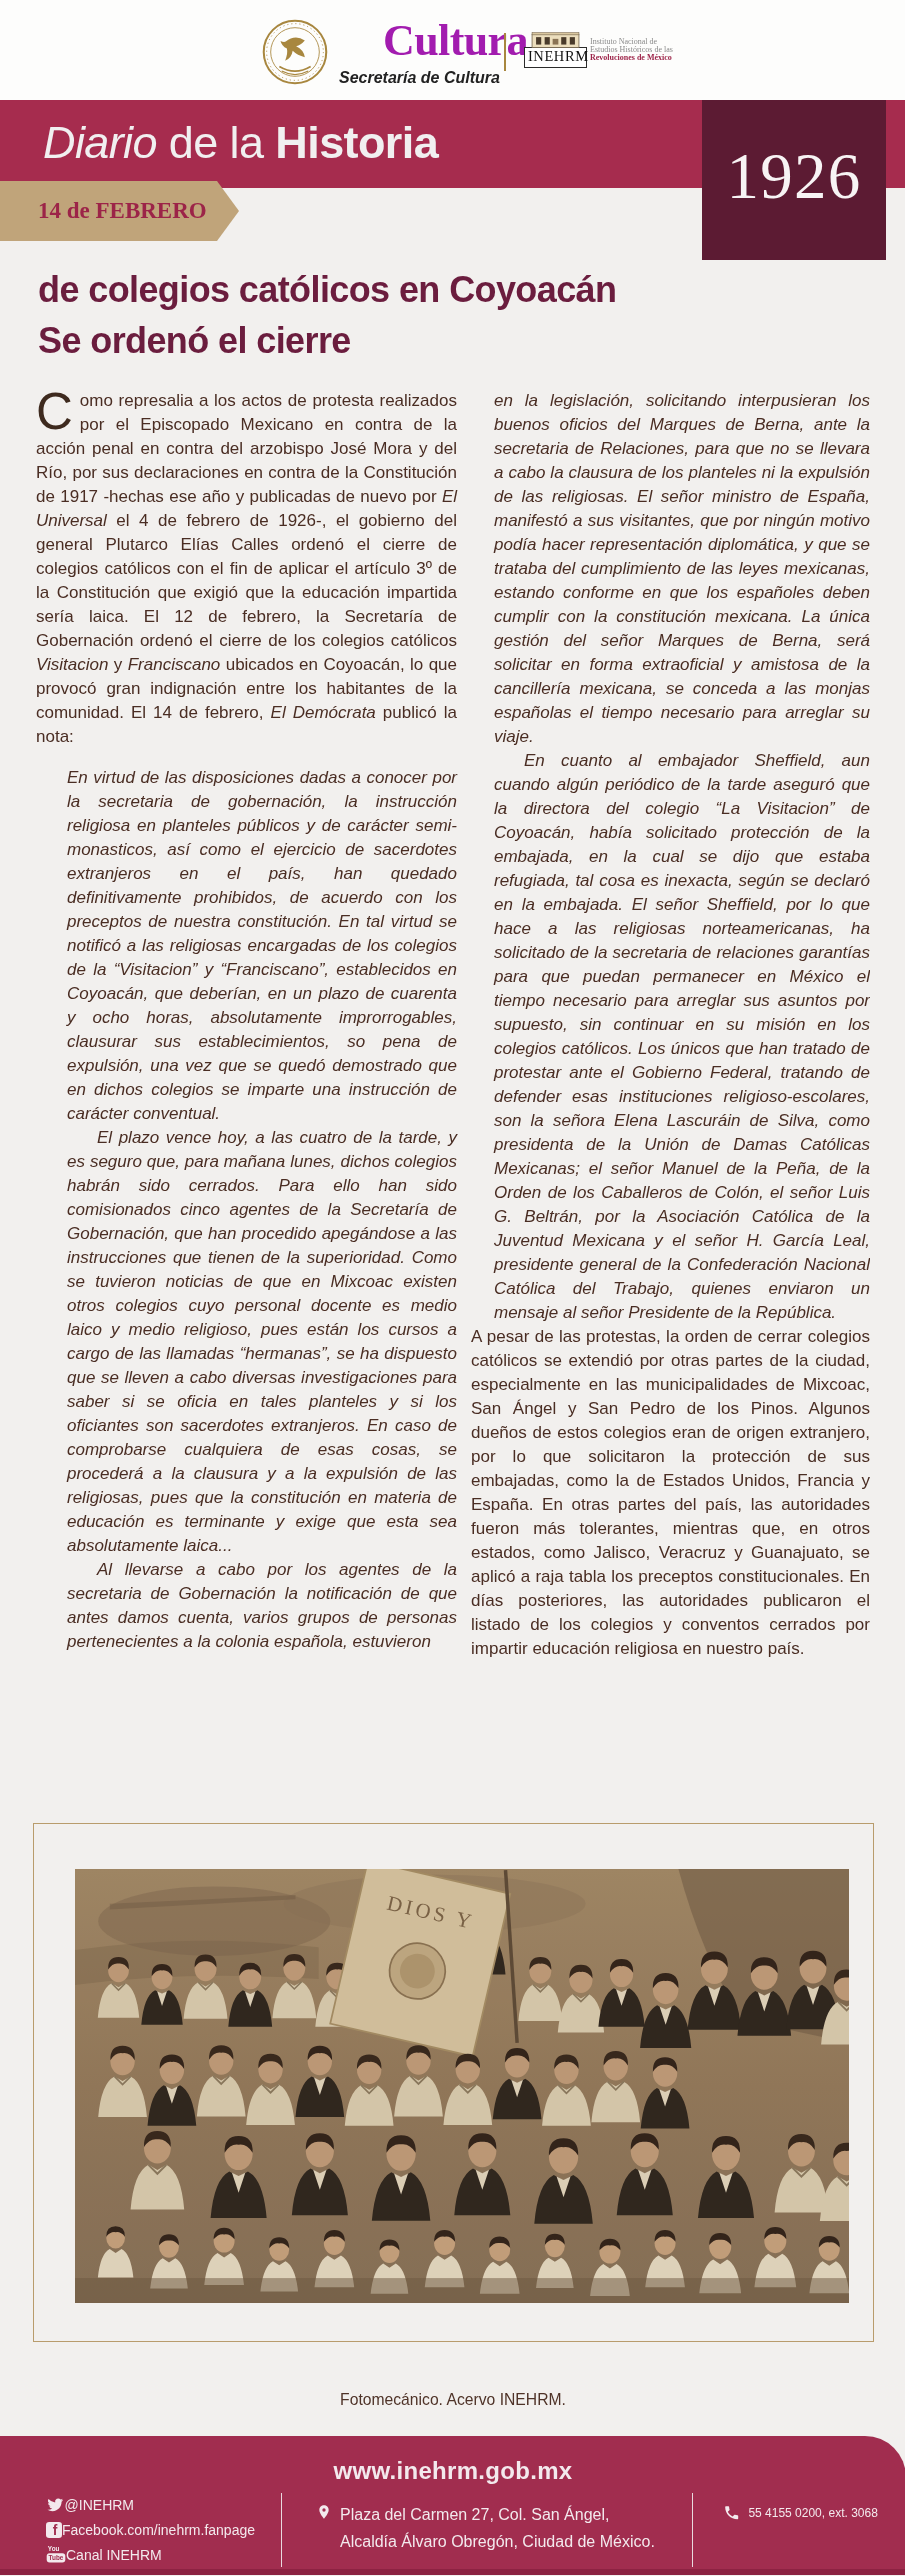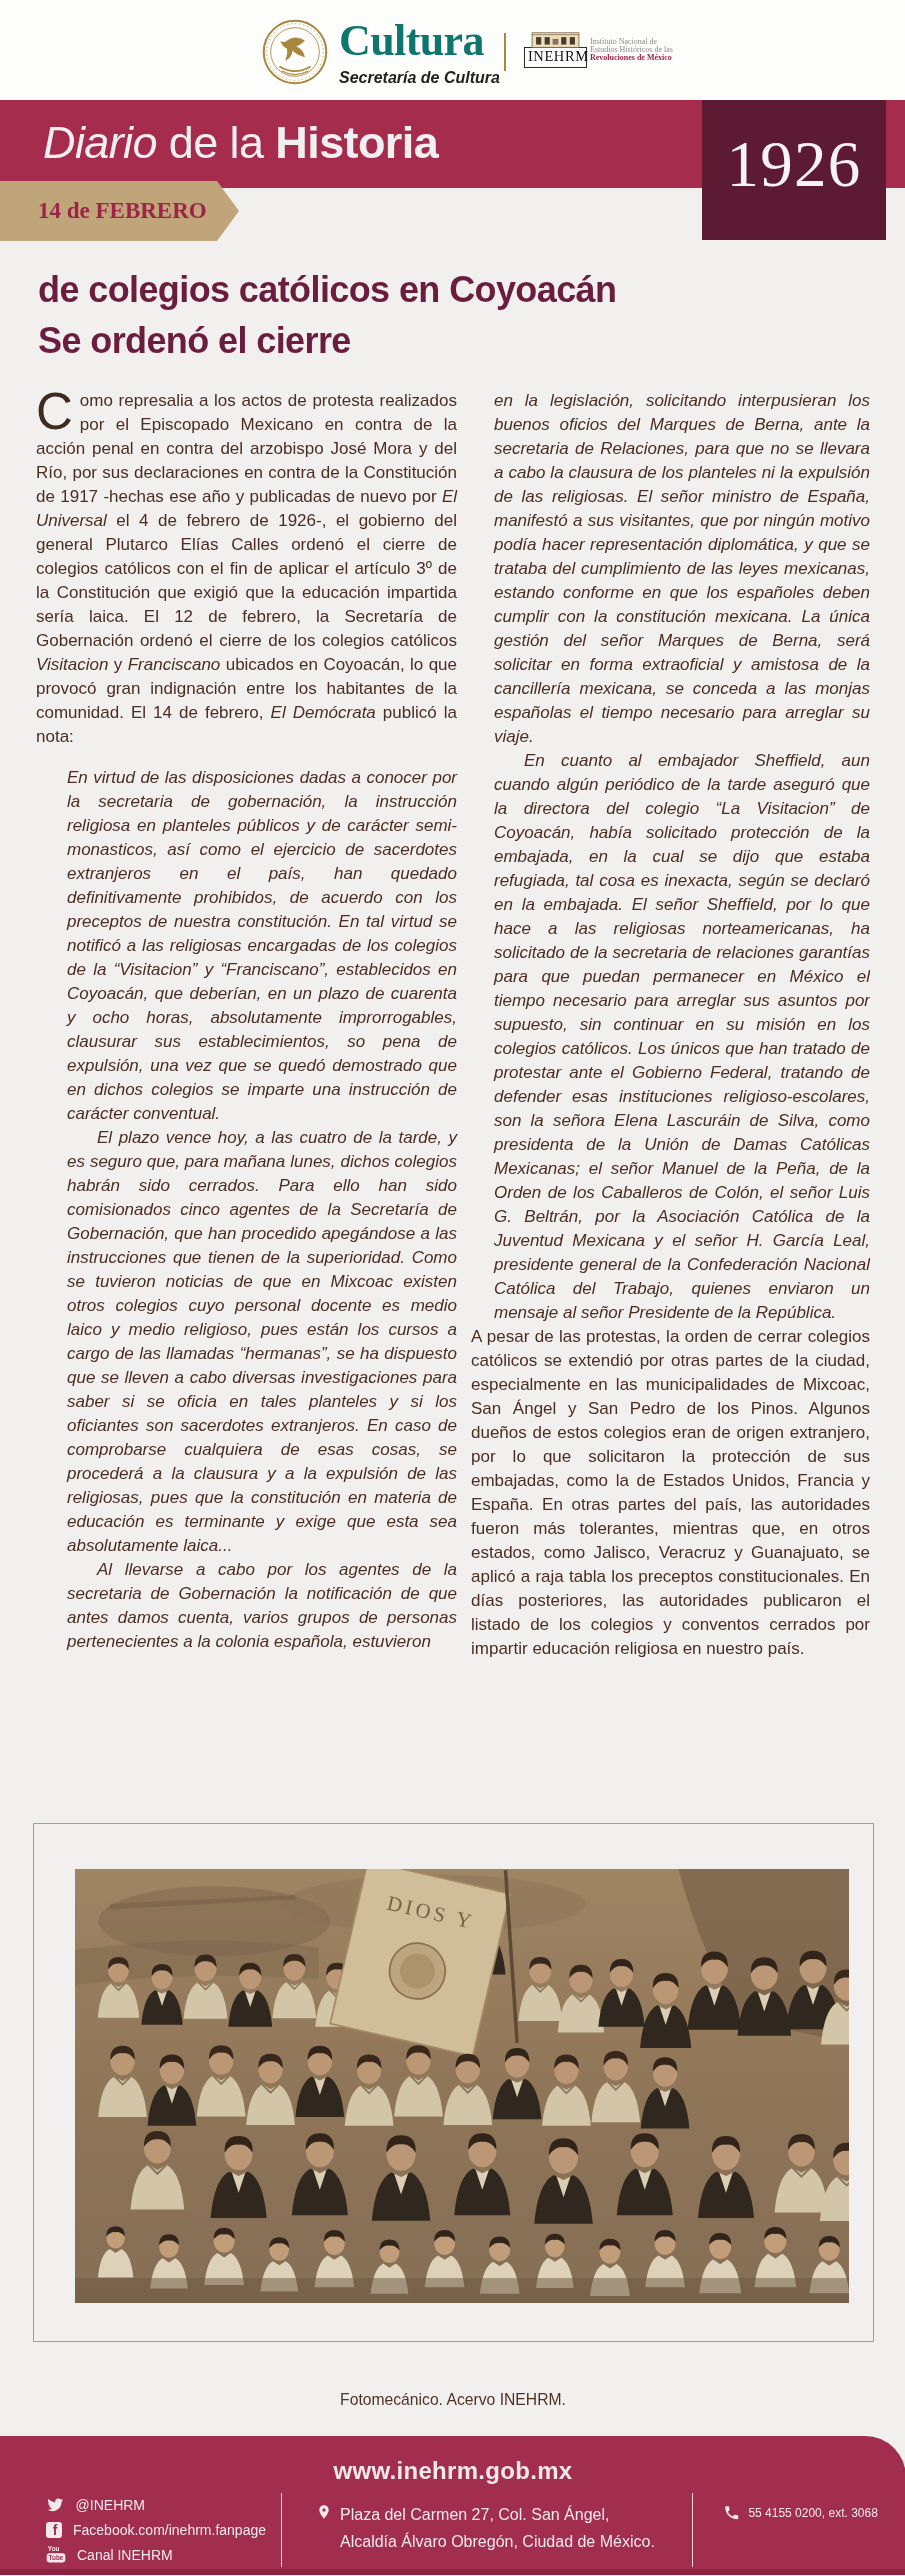--- a/index.html
+++ b/index.html
@@ -5,41 +5,41 @@
   html,body{margin:0;padding:0;}
   body{width:906px;background:#e8e6e4;}
   .page{position:relative;width:906px;height:2576px;background:#f2f0ee;overflow:hidden;
         font-family:"Liberation Sans",sans-serif;}
 
   
   .hdr{position:relative;height:100px;background:#fdfdfc;}
   .seal{position:absolute;left:262px;top:19px;width:66px;height:66px;}
   .cultura-block{position:absolute;left:339px;top:20px;}
   .cultura-word{font-family:"Liberation Serif",serif;font-weight:bold;font-size:44px;line-height:41px;
-                color:#0f766e;letter-spacing:-0.6px;}
+                color:#a21caf;letter-spacing:-0.6px;margin-left:44px;}
   .cultura-sub{font-size:16px;font-weight:bold;color:#222;margin-top:8px;font-style:italic;}
   .hdr-divider{position:absolute;left:504px;top:33px;width:1.7px;height:38px;background:#a8873f;}
   .inehrm{position:absolute;left:524px;top:32px;}
   .inehrm-building{display:block;margin:0 auto 0 7px;}
   .inehrm-box{border:1.7px solid #2b2b2b;background:#fff;width:55px;padding:0.6px 2.9px 1.7px 2.9px;text-align:center;
               font-family:"Liberation Serif",serif;font-size:14.5px;color:#111;letter-spacing:0.6px;margin-top:-1.2px;}
   .inehrm-text{position:absolute;left:590px;top:38px;font-family:"Liberation Serif",serif;
                font-size:8px;line-height:8px;color:#8a8a8a;white-space:nowrap;}
   .inehrm-text .maroon{color:#9d2449;font-weight:bold;}
 
   
   .band{position:relative;height:88px;background:#a62c4e;}
   .band-title{position:absolute;left:43px;top:0;height:88px;line-height:86px;font-size:45px;color:#f1eff0;
               letter-spacing:-0.6px;white-space:nowrap;}
   .band-title .t1{font-style:italic;font-weight:normal;}
   .band-title .t2{font-weight:normal;}
   .band-title .t3{font-weight:bold;}
-  .year-badge{position:absolute;top:100px;right:20px;width:184px;height:140px;background:#5c1b33;z-index:2;
+  .year-badge{position:absolute;top:100px;right:20px;width:184px;height:160px;background:#5c1b33;z-index:2;
               color:#f7f3f4;font-family:"Liberation Serif",serif;font-size:65px;text-align:center;
-              line-height:65px;padding-top:32px;box-sizing:border-box;letter-spacing:1.2px;}
+              line-height:65px;padding-top:44px;box-sizing:border-box;letter-spacing:1.2px;}
   .date-ribbon{position:absolute;left:0;top:181px;width:239px;height:60px;background:#c0a47a;z-index:3;
                clip-path:polygon(0 0,217px 0,239px 30px,217px 60px,0 60px);
                display:flex;align-items:center;padding-left:38px;box-sizing:border-box;
                font-family:"Liberation Serif",serif;font-weight:bold;font-size:23px;color:#9c2448;}
 
   
   .headline{margin:76px 0 0 38px;font-weight:bold;font-size:36px;line-height:51px;color:#6b1d3e;
             letter-spacing:-0.6px;}
 
   
@@ -62,21 +62,21 @@
 
   
   .footer{position:relative;height:139px;background:#a12d4f;border-top-right-radius:41px;color:#f3e9ed;}
   .footer-strip{position:absolute;left:0;bottom:0;width:100%;height:5.2px;background:#8c2242;}
   .website{text-align:center;padding-top:21px;font-size:24px;font-weight:bold;letter-spacing:0.3px;}
   .fcols{position:absolute;left:0;right:0;top:57px;bottom:8px;display:flex;}
   .fc-social{width:281px;box-sizing:border-box;padding:3.5px 0 0 46px;}
   .fc-addr{width:412px;box-sizing:border-box;padding:8px 0 0 34px;border-left:1.2px solid #e9d9df;
            border-right:1.2px solid #e9d9df;display:flex;}
   .fc-phone{flex:1;box-sizing:border-box;padding:11.6px 0 0 30px;display:flex;gap:8px;}
-  .soc-row{display:flex;align-items:center;gap:11px;height:17.4px;margin-bottom:7.5px;font-size:14px;}
+  .soc-row{display:flex;align-items:center;gap:0;height:17.4px;margin-bottom:7.5px;font-size:14px;}
   .addr-text{font-size:16px;line-height:27px;margin-left:8px;}
   .phone-text{font-size:12px;padding-top:2.3px;}
   .icon{flex:0 0 auto;}
 </style>
 </head>
 <body>
 
 <div class="page">
 
   <div class="hdr">

